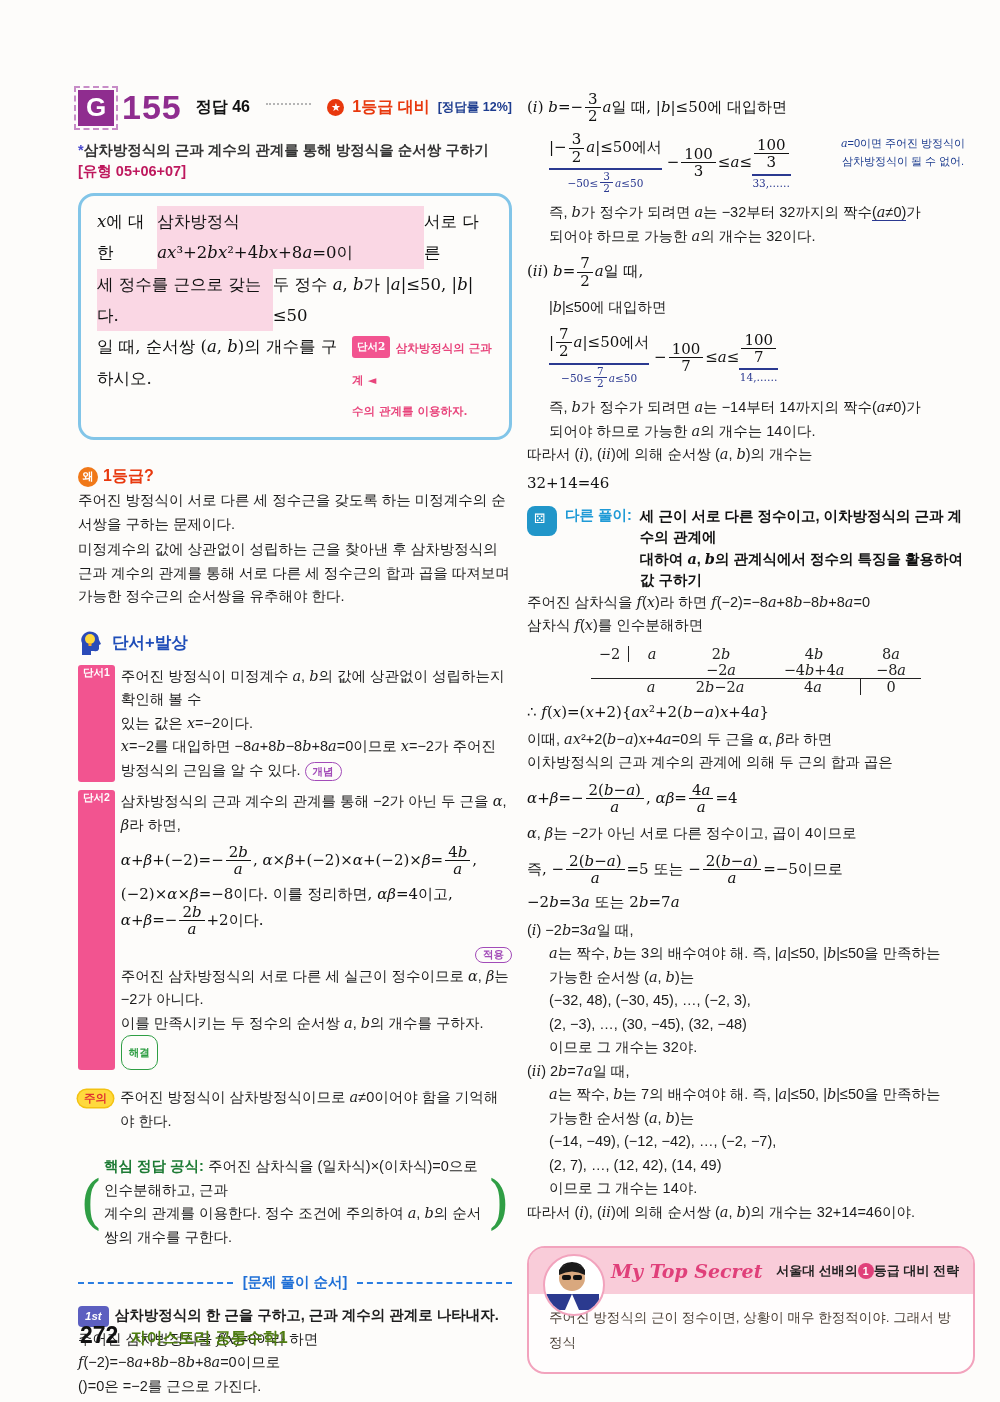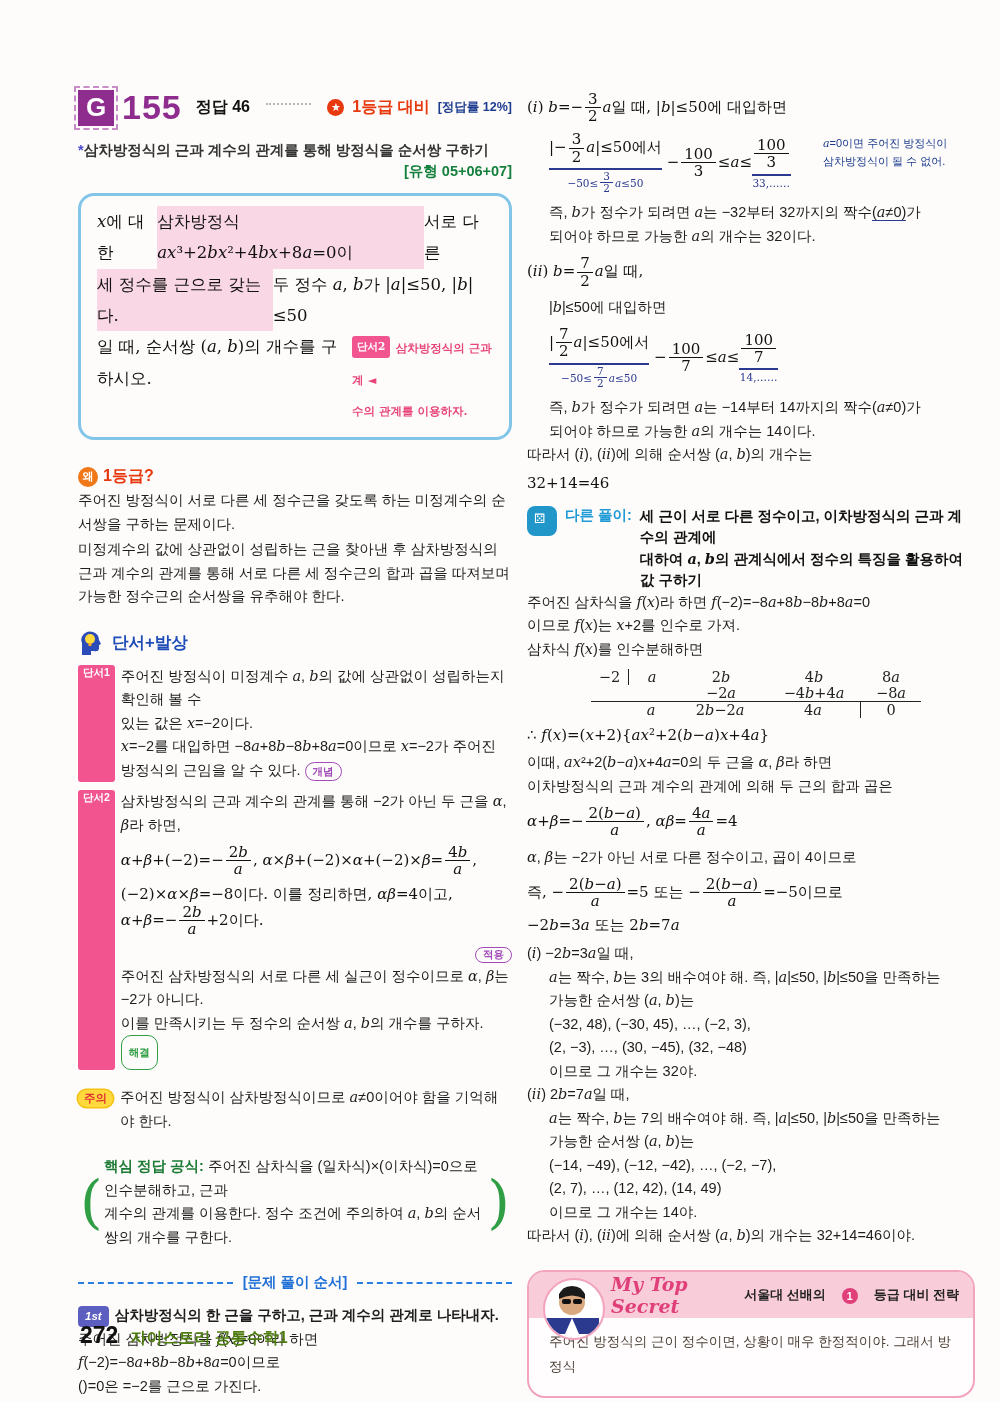--- a/index.html
+++ b/index.html
@@ -20,21 +20,21 @@
           display:flex;align-items:center;justify-content:center;outline:2px dashed #c78cc7;outline-offset:2px;}
   .gnum{color:#8f2d8f;font-size:34px;font-weight:bold;letter-spacing:1px;}
   .ans{font-size:16px;font-weight:bold;color:#111;margin-left:6px;}
   .leader{flex:1;border-bottom:2px dotted #b5b5b5;height:1px;margin:0 8px;transform:translateY(-4px);}
   .star{width:17px;height:17px;border-radius:50%;background:#e8380d;color:#fff;font-size:11px;
         display:inline-flex;align-items:center;justify-content:center;}
   .grade{color:#e8380d;font-weight:bold;font-size:16px;}
   .rate{color:#1d3c8f;font-size:12.5px;font-weight:bold;}
   .topic{margin-top:14px;font-size:14.5px;font-weight:bold;color:#333;}
   .topic .ast{color:#4b4bd0;}
-  .types{text-align:right;color:#15803d;font-weight:bold;font-size:14.5px;margin-top:2px;}
+  .types{color:#be185d;font-weight:bold;font-size:14.5px;margin-top:2px;}
   
   .pbox{border:3px solid #82c5e8;border-radius:16px;padding:10px 14px 12px 16px;margin-top:12px;}
   .tag{display:inline-block;background:#f25490;color:#fff;font-size:10.5px;font-weight:bold;
        border-radius:3px;padding:1px 5px;vertical-align:2px;}
   .pink{color:#e8457c;font-size:12px;font-weight:bold;}
   .pline{font-family:"DejaVu Serif",serif;font-size:16.5px;line-height:1.9;color:#111;display:flex;align-items:baseline;}
   .hl{background:#fad7e4;}
   .conn{flex:1;border-top:1.5px solid #c0392b;transform:translateY(-5px);margin-left:4px;}
   .c2wrap{display:inline-block;vertical-align:middle;margin-left:4px;}
   .c2t{color:#e8457c;font-size:11.5px;font-weight:bold;line-height:1.35;}
@@ -73,42 +73,42 @@
   .sbadge1{display:inline-block;background:#5c5fc0;color:#fff;font-size:11.5px;font-weight:bold;
            font-style:italic;border-radius:4px;padding:1px 7px;margin-right:6px;}
   .stitle{font-weight:bold;font-size:14.5px;color:#1d1d1d;}
   
   .ann{display:inline-block;text-align:center;vertical-align:middle;}
   .ann .ae{display:block;border-bottom:2px solid #2b3990;padding-bottom:3px;}
   .ann .an{display:block;color:#2b3990;font-size:10.5px;padding-top:1px;}
   .ann .an .fr{vertical-align:-0.5em;}
   .indent{padding-left:22px;}
   .r1wrap{position:relative;}
-  .rnote{position:absolute;left:296px;top:44px;width:160px;color:#1d3c8f;font-size:11px;line-height:1.5;}
+  .rnote{position:absolute;left:296px;top:44px;width:160px;color:#1d3c8f;font-size:11px;line-height:1.5;text-align:center;}
   .u-navy{border-bottom:1.5px solid #2b3990;}
   
   .althead{display:flex;gap:8px;margin-top:14px;}
   .alticon{width:30px;height:30px;border-radius:8px;background:#2196c9;flex:none;position:relative;}
   .alticon span{position:absolute;color:#fff;font-size:13px;left:7px;top:5px;}
   .altlab{color:#1f9ad6;font-weight:bold;font-size:14.5px;white-space:nowrap;}
   .alttitle{font-weight:bold;font-size:14.5px;color:#111;line-height:1.45;}
   .sd{font-family:"DejaVu Serif",serif;font-size:14.5px;margin:8px 0 8px 64px;width:330px;}
   .sdr{display:flex;}
   .sdc{text-align:center;}
   .sd .c0{width:38px;} .sd .c1{width:46px;} .sd .c2{width:92px;} .sd .c3{width:94px;} .sd .c4{width:60px;}
   .sdg{display:flex;}
   .sdr1 .sdg{border-left:1.5px solid #222;}
   .sdr3{border-top:1.5px solid #222;}
   .sdr3 .c4{border-left:1.5px solid #222;}
   
   .secret{position:relative;margin-top:22px;border:2px solid #f2a3bd;border-radius:18px;background:#fffdfd;}
   .sechead{background:#f9ccd9;border-radius:15px 15px 0 0;height:46px;display:flex;align-items:center;
            padding:0 14px 0 82px;}
   .sectitle{font-family:"DejaVu Serif",serif;font-style:italic;font-weight:bold;font-size:19px;color:#e0407a;flex:1;}
-  .secsub{font-size:13px;font-weight:bold;color:#222;display:flex;align-items:flex-end;gap:16px;}
+  .secsub{font-size:13px;font-weight:bold;color:#222;display:flex;align-items:center;gap:0;}
   .nbadge{width:16px;height:16px;border-radius:50%;background:#e0407a;color:#fff;font-size:10.5px;
           display:inline-flex;align-items:center;justify-content:center;}
   .avatar{position:absolute;left:14px;top:6px;width:58px;height:58px;border-radius:50%;background:#fff;
           border:2px solid #f2a3bd;overflow:hidden;}
   .secbody{padding:12px 18px 16px 20px;font-size:13.5px;line-height:1.85;color:#4a3f35;}
   
   .footer{position:absolute;left:80px;top:1322px;display:flex;align-items:baseline;gap:12px;}
   .fpage{font-size:23px;font-weight:bold;color:#111;}
   .fbook{font-size:16px;font-weight:bold;color:#4d7c0f;}
 </style>
@@ -259,21 +259,20 @@
     <div class="althead">
       <span class="alticon">
           <span>⚄</span>
         </span>
       <span class="altlab">다른 풀이:</span>
       <span class="alttitle m"><span>세 근이 서로 다른 정수이고, 이차방정식의 근과 계수의 관계에</span><br><span>대하여 <i>a</i>, <i>b</i>의 관계식에서 정수의 특징을 활용하여 값 구하기</span></span>
     </div>
 
     <div>
       <div class="ln m">주어진 삼차식을 <i>f</i>(<i>x</i>)라 하면 <i>f</i>(−2)=−8<i>a</i>+8<i>b</i>−8<i>b</i>+8<i>a</i>=0</div>
-      <div class="ln m">이므로 <i>f</i>(<i>x</i>)는 <i>x</i>+2를 인수로 가져.</div>
       <div class="ln m">삼차식 <i>f</i>(<i>x</i>)를 인수분해하면</div>
 
       <div class="sd">
         <div class="sdr sdr1">
           <span class="sdc c0 m">−2</span>
           <span class="sdg">
             <span class="sdc c1 m"><i>a</i></span>
               <span class="sdc c2 m">2<i>b</i></span>
               <span class="sdc c3 m">4<i>b</i></span>
               <span class="sdc c4 m">8<i>a</i></span>

